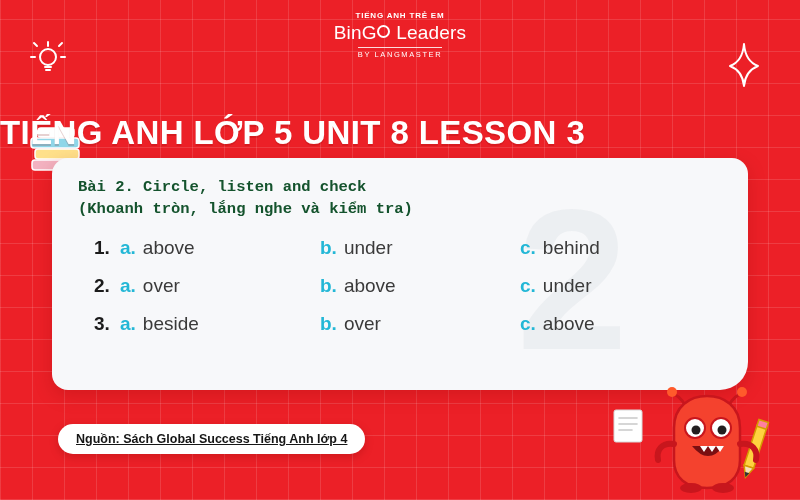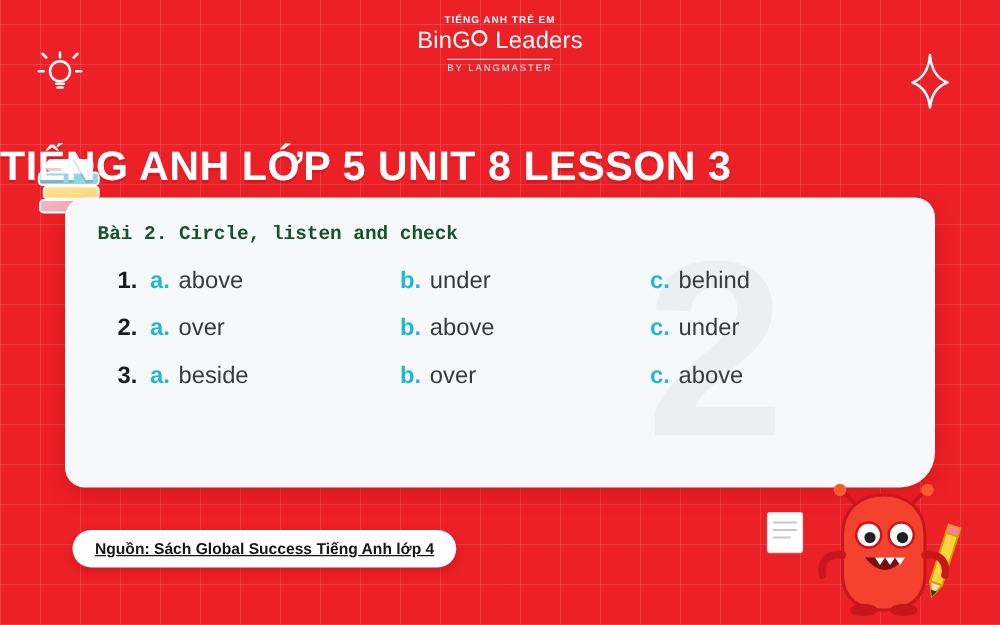--- a/index.html
+++ b/index.html
@@ -230,20 +230,21 @@
     <div class="logo-sub">BY LANGMASTER</div>
   </div>
 
   <div class="title">TIẾNG ANH LỚP 5 UNIT 8 LESSON 3</div>
 
   <div class="card">
     <div class="card-watermark">2</div>
     <div class="card-inner">
       <div class="card-heading">
         <span>Bài 2. Circle, listen and check</span>
+        <span class="l2">(Khoanh tròn, lắng nghe và kiểm tra)</span>
       </div>
 
       <div class="qrow">
         <div class="qnum">1.</div>
         <div class="opt opt-a">
           <span class="lbl">a.</span>
           <span>above</span>
         </div>
         <div class="opt opt-b">
           <span class="lbl">b.</span>

